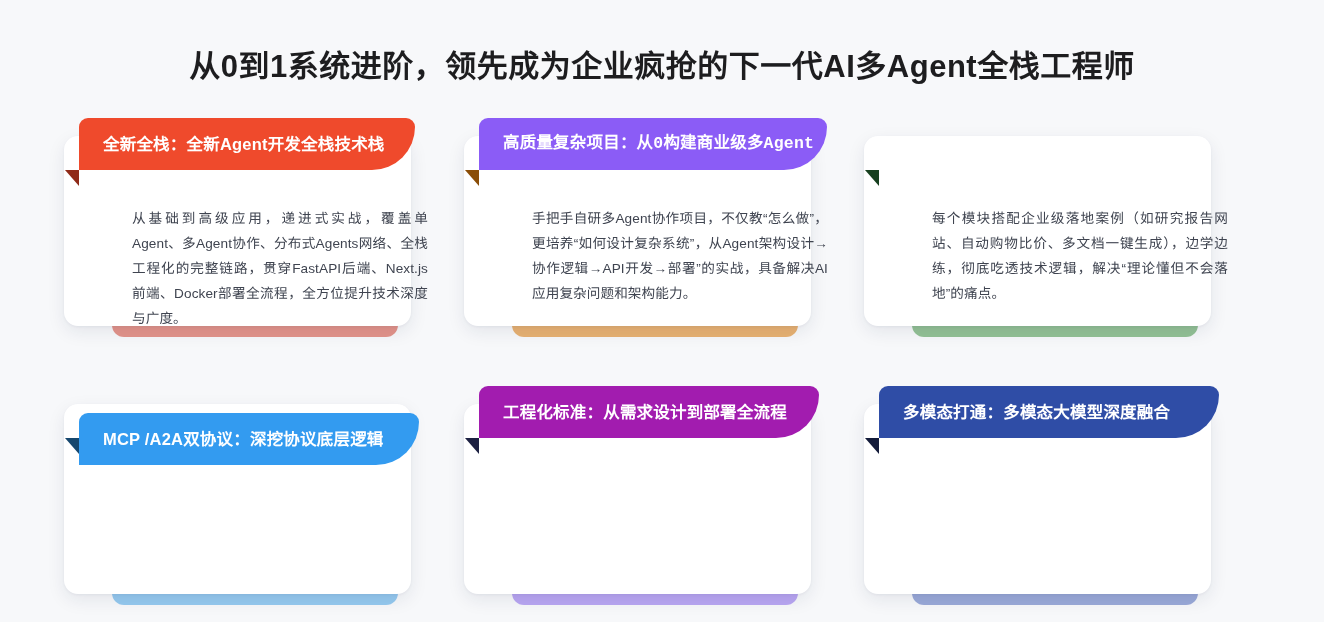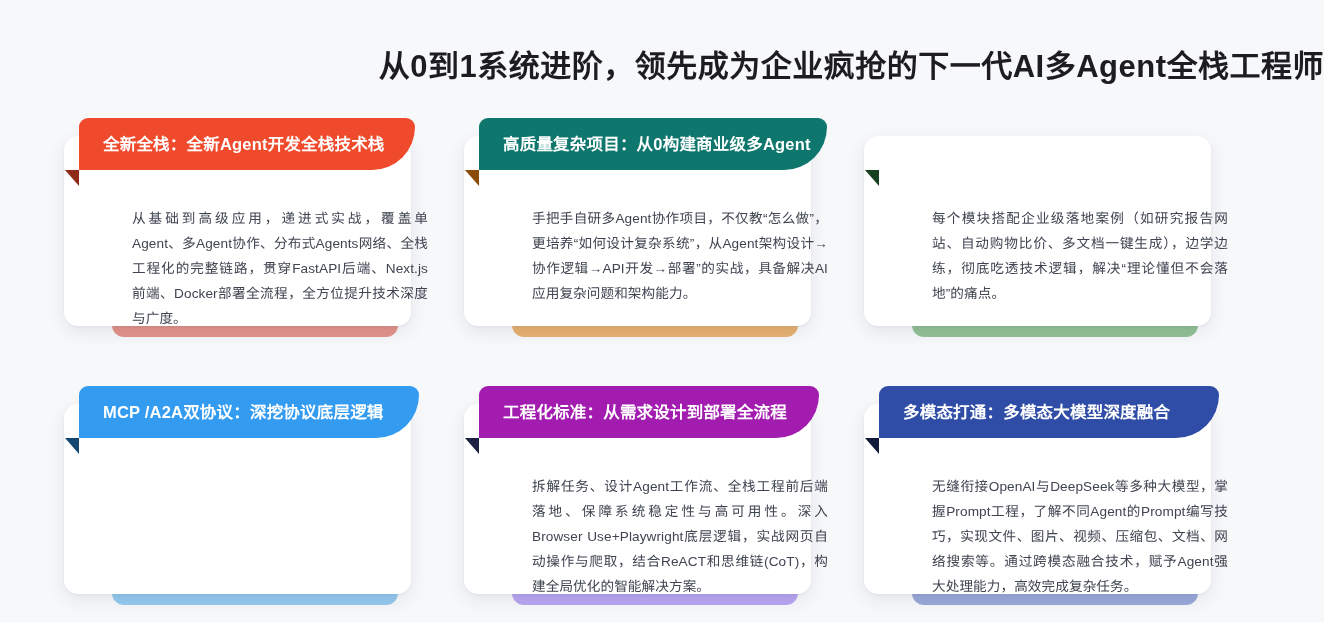--- a/index.html
+++ b/index.html
@@ -15,21 +15,21 @@
     overflow: hidden;
     position: relative;
   }
 
   
   .page-title {
     position: absolute;
     left: 0;
     top: 26px;
     width: 1324px;
-    text-align: right;
+    text-align: center;
     font-size: 31px;
     font-weight: 700;
     letter-spacing: 0.5px;
     color: #1d1d1f;
     line-height: 1.3;
     white-space: nowrap;
   }
 
   
   .card-grid {
@@ -122,21 +122,21 @@
     text-align: justify;
     z-index: 4;
     letter-spacing: 0.1px;
     margin-left: 42px;
   }
 
   
   .card[data-index="0"] .card-banner { width: 336px; }
   .card[data-index="1"] .card-banner { width: 348px; }
   .card[data-index="2"] .card-banner { width: 342px; }
-  .card[data-index="3"] .card-banner { width: 340px; }
+  .card[data-index="3"] .card-banner { width: 340px; margin-top: 27px; }
   .card[data-index="4"] .card-banner { width: 340px; }
   .card[data-index="5"] .card-banner { width: 340px; }
 </style>
 </head>
 <body style="background: rgb(247, 248, 250);">
 
 <h1 class="page-title" style="color: rgb(29, 29, 31);">从0到1系统进阶，领先成为企业疯抢的下一代AI多Agent全栈工程师</h1>
 
 <div class="card-grid">
 
@@ -147,21 +147,21 @@
     <div class="card-banner" style="background: rgb(239, 74, 44);">
       <span class="card-banner-text">全新全栈：全新Agent开发全栈技术栈</span>
     </div>
     <p class="card-text">从基础到高级应用，递进式实战，覆盖单Agent、多Agent协作、分布式Agents网络、全栈工程化的完整链路，贯穿FastAPI后端、Next.js前端、Docker部署全流程，全方位提升技术深度与广度。</p>
   </div>
 
   <div class="card" data-index="1">
     <div class="card-understrip" style="background: rgb(232, 177, 114);"></div>
     <div class="card-body"></div>
     <div class="card-fold" style="background: rgb(138, 77, 7);"></div>
-    <div class="card-banner" style="background: #0f766e;">
+    <div class="card-banner" style="background: #8b5cf6; font-family: Liberation Mono, monospace;">
       <span class="card-banner-text">高质量复杂项目：从0构建商业级多Agent</span>
     </div>
     <p class="card-text">手把手自研多Agent协作项目，不仅教“怎么做”，更培养“如何设计复杂系统”，从Agent架构设计→协作逻辑→API开发→部署”的实战，具备解决AI应用复杂问题和架构能力。</p>
   </div>
 
   <div class="card" data-index="2">
     <div class="card-understrip" style="background: rgb(147, 193, 149);"></div>
     <div class="card-body"></div>
     <div class="card-fold" style="background: rgb(23, 64, 31);"></div>
     <p class="card-text">每个模块搭配企业级落地案例（如研究报告网站、自动购物比价、多文档一键生成），边学边练，彻底吃透技术逻辑，解决“理论懂但不会落地”的痛点。</p>
@@ -176,26 +176,24 @@
     </div>
   </div>
 
   <div class="card" data-index="4">
     <div class="card-understrip" style="background: rgb(185, 166, 242);"></div>
     <div class="card-body"></div>
     <div class="card-fold" style="background: rgb(29, 33, 66);"></div>
     <div class="card-banner" style="background: #a21caf;">
       <span class="card-banner-text">工程化标准：从需求设计到部署全流程</span>
     </div>
-    <p class="card-text">拆解任务、设计Agent工作流、全栈工程前后端落地、保障系统稳定性与高可用性。深入Browser Use+Playwright底层逻辑，实战网页自动操作与爬取，结合ReACT和思维链(CoT)，构建全局优化的智能解决方案。</p>
   </div>
 
   <div class="card" data-index="5">
     <div class="card-understrip" style="background: rgb(154, 169, 216);"></div>
     <div class="card-body"></div>
     <div class="card-fold" style="background: rgb(19, 27, 58);"></div>
     <div class="card-banner" style="background: rgb(47, 77, 166);">
       <span class="card-banner-text">多模态打通：多模态大模型深度融合</span>
     </div>
-    <p class="card-text">无缝衔接OpenAI与DeepSeek等多种大模型，掌握Prompt工程，了解不同Agent的Prompt编写技巧，实现文件、图片、视频、压缩包、文档、网络搜索等。通过跨模态融合技术，赋予Agent强大处理能力，高效完成复杂任务。</p>
   </div>
 
 </div>
 
 </body></html>

